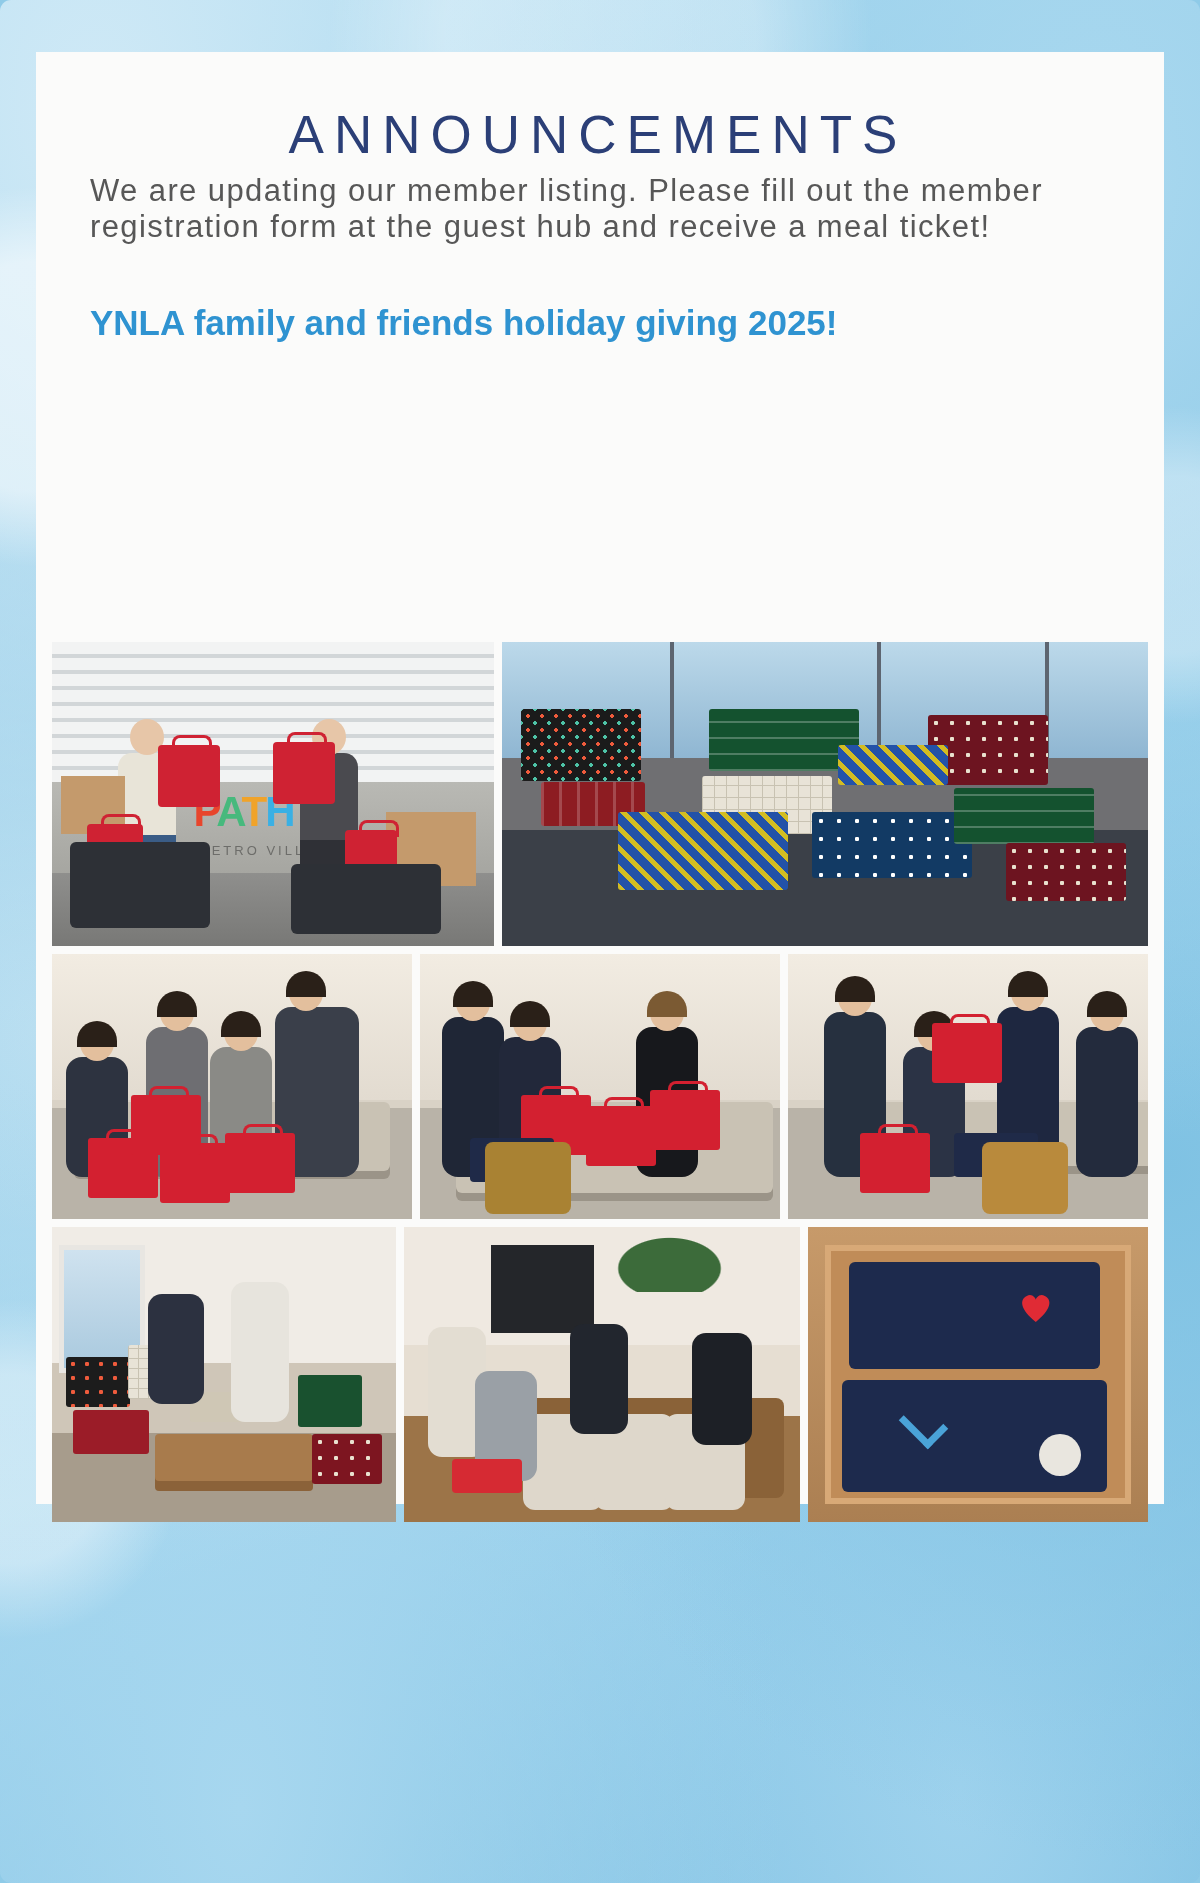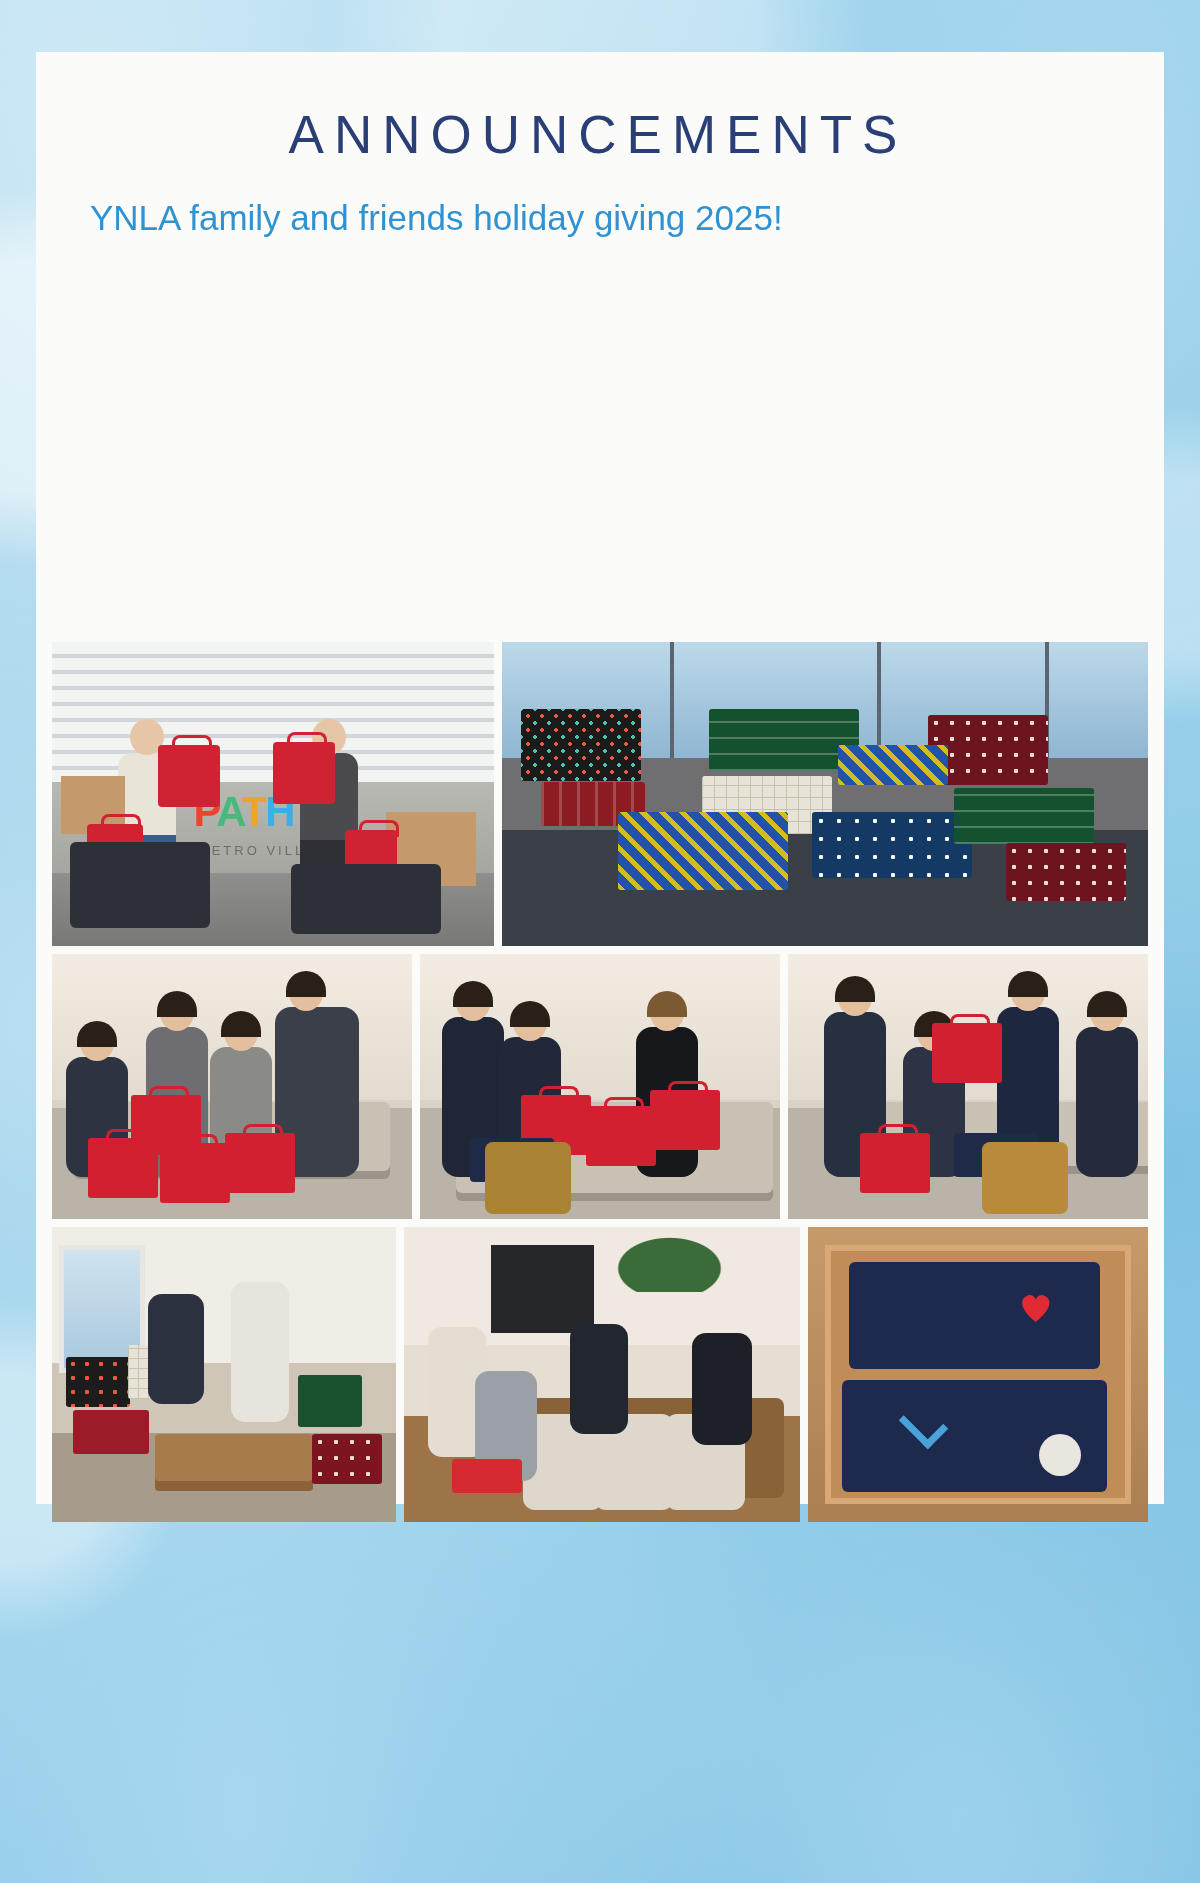--- a/index.html
+++ b/index.html
@@ -21,20 +21,21 @@
     height: 1883px;
     background:
       radial-gradient(ellipse at 8% 6%, #cfe9f6 0%, rgba(207,233,246,0) 45%),
       radial-gradient(ellipse at 92% 10%, #a9d8ef 0%, rgba(169,216,239,0) 40%),
       radial-gradient(ellipse at 5% 55%, #b6ddf0 0%, rgba(182,221,240,0) 38%),
       radial-gradient(ellipse at 97% 62%, #7fc2e3 0%, rgba(127,194,227,0) 42%),
       radial-gradient(ellipse at 20% 96%, #a7d7ef 0%, rgba(167,215,239,0) 40%),
       radial-gradient(ellipse at 80% 95%, #9ed2ed 0%, rgba(158,210,237,0) 40%),
       linear-gradient(160deg, #a8d9f0 0%, #7cc0e2 35%, #a3d6ef 65%, #71b9de 100%);
     box-sizing: border-box;
+    border-radius: 11px;
   }
   .poster:before {
     content: "";
     position: absolute;
     inset: 0;
     background:
       radial-gradient(circle at 3% 20%, rgba(255,255,255,.55) 0 6%, rgba(255,255,255,0) 10%),
       radial-gradient(circle at 98% 30%, rgba(255,255,255,.35) 0 5%, rgba(255,255,255,0) 9%),
       radial-gradient(circle at 50% 2%, rgba(255,255,255,.35) 0 8%, rgba(255,255,255,0) 14%),
       radial-gradient(circle at 1% 78%, rgba(255,255,255,.4) 0 5%, rgba(255,255,255,0) 9%);
@@ -71,21 +72,21 @@
 
   .heading {
     color: #2f93d1;
     font-size: 35px;
     font-weight: 400;
     margin: 0;
     line-height: 1.15;
   }
   .heading.h1 { margin-top: 50px; }
   .heading.h2 { margin-top: 46px; font-weight: 400; }
-  .heading.h3 { margin-top: 33px; }
+  .heading.h3 { margin-top: 57px; font-weight: bold; }
 
   .body-text {
     color: #575757;
     font-size: 31px;
     line-height: 1.17;
     margin: 8px 0 0 0;
     letter-spacing: .2px;
     font-weight: 400;
   }
   .body-text.tight { letter-spacing: 1.4px; }
@@ -195,20 +196,21 @@
 <div class="poster">
 
   <div class="card">
 
     <h1 class="title">ANNOUNCEMENTS</h1>
 
     <div class="content">
 
 
       <section>
+        <p class="body-text tight">We are updating our member listing. Please fill out the member registration form at the guest hub and receive a meal ticket!</p>
       </section>
 
       <section>
         <h2 class="heading h3">YNLA family and friends holiday giving 2025!</h2>
       </section>
 
     </div>
   </div>
 
   <div class="collage">

